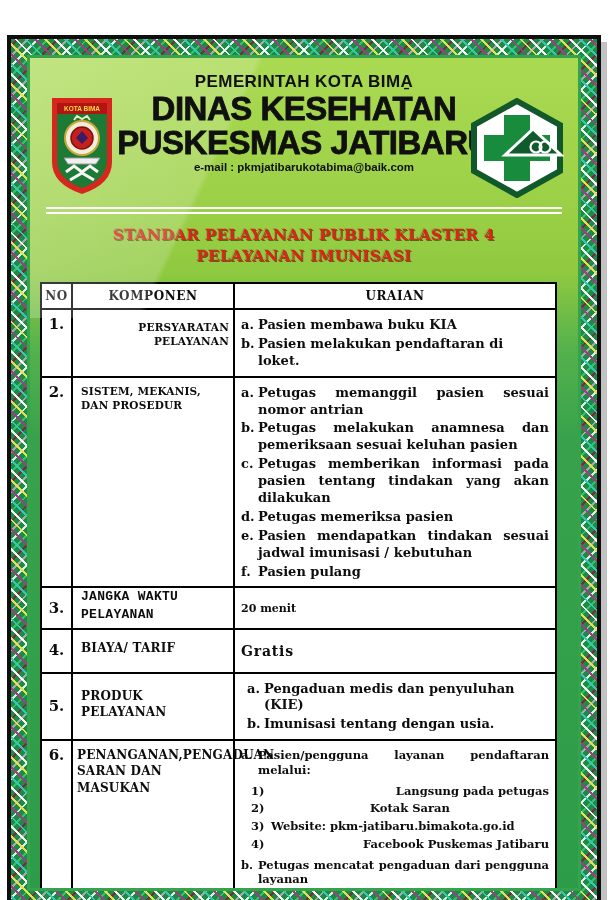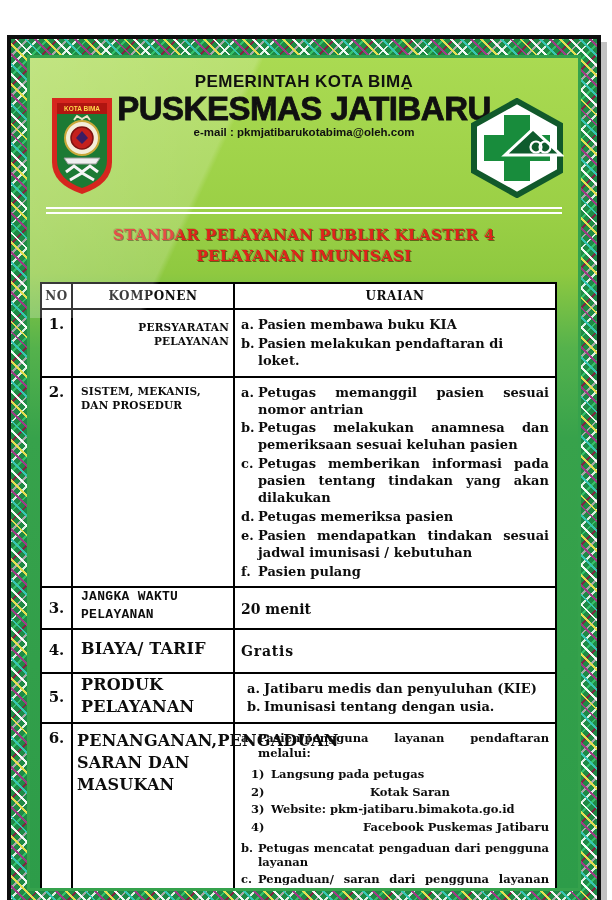--- a/index.html
+++ b/index.html
@@ -76,32 +76,32 @@
   td.no{
     text-align:center;font-weight:bold;font-size:15px;padding-top:5px;vertical-align:top;
   }
   tr.vmid td.no{vertical-align:middle;padding-top:0;}
   td.komp{
     font-weight:bold;vertical-align:top;padding:6px 4px 4px 8px;
     font-size:10.5px;letter-spacing:.2px;white-space:pre-line;line-height:1.35;
   }
   tr.vmid td.komp{vertical-align:middle;padding-top:0;}
   td.komp.big{font-size:13px;letter-spacing:.3px;font-family:Liberation Mono, monospace;}
-  td.komp.med{font-size:16px;}
+  td.komp.med{font-size:12px;}
   td.ur{vertical-align:top;padding:5px 6px 4px 6px;font-weight:bold;}
   tr.vmid td.ur{vertical-align:middle;}
   .li{display:flex;font-size:13px;line-height:1.3;margin:2px 0;}
   .li .m{flex:none;width:17px;}
   .li .t{flex:1;}
   .just .t{text-align:justify;}
   .r6 .li{font-size:11.5px;line-height:1.28;margin:2px 0;}
   .sub{margin:6px 0 6px 10px;}
   .sub .li{margin:3px 0;font-size:11.5px;}
   .sub .li .m{width:20px;}
-  .plain{font-size:14px;font-weight:normal;padding-left:8px;}
+  .plain{font-size:11px;font-weight:normal;padding-left:8px;}
   .plain.bold{font-size:14px;font-weight:bold;letter-spacing:.8px;}
   tr.h-r1{height:46px;} tr.h-r2{height:210px;} tr.h-r3{height:40px;}
   tr.h-r4{height:44px;} tr.h-r5{height:50px;} tr.h-r6{height:204px;}
 </style>
 </head>
 <body>
 
 <div class="poster">
   <div class="chev">
     <div class="inner">
@@ -117,22 +117,23 @@
           <circle cx="32" cy="42" r="11" fill="#c4201d" stroke="#7c1210" stroke-width="1.5"></circle>
           <path d="M26 42 l6 -7 l6 7 l-6 6 z" fill="#3a1d64"></path>
           <path d="M24 24 l3 -4 l5 3 l5 -3 l3 4" fill="none" stroke="#f0e6c8" stroke-width="2"></path>
           <path d="M14 62 h36 l-4 6 h-28 z" fill="#efefef" stroke="#999" stroke-width="1"></path>
           <path d="M16 76 l8 -6 l8 6 M32 76 l8 -6 l8 6" fill="none" stroke="#f5f5f5" stroke-width="3"></path>
           <path d="M20 84 l12 -7 l12 7" fill="none" stroke="#f5f5f5" stroke-width="3"></path>
         </svg>
 
         <div class="hd-text">
           <div class="gov">PEMERINTAH KOTA BIMA̱</div>
+          <div class="agency">DINAS KESEHATAN</div>
           <div class="facility">PUSKESMAS JATIBARU</div>
-          <div class="mail">e-mail : pkmjatibarukotabima@oleh.com</div>
+          <div class="mail">e-mail : pkmjatibarukotabima@baik.com</div>
         </div>
 
         <svg class="logo logo-right" width="94" height="100" viewBox="0 0 94 100">
           <polygon points="47,3 90,27 90,73 47,97 4,73 4,27" fill="#ffffff" stroke="#11592b" stroke-width="6"></polygon>
           <path d="M34 17 h26 v20 h20 v26 h-20 v20 h-26 v-20 h-20 v-26 h20 z" fill="#188c3c"></path>
           <path d="M35 57 L63 31 L91 57 Z" fill="#0f5b2d" stroke="#ffffff" stroke-width="3"></path>
           <circle cx="66" cy="49" r="5.5" fill="none" stroke="#ffffff" stroke-width="2.2"></circle>
           <circle cx="75" cy="49" r="5.5" fill="none" stroke="#ffffff" stroke-width="2.2"></circle>
         </svg>
       </div>
@@ -219,42 +220,42 @@
           <td class="komp med">BIAYA/ TARIF</td>
           <td class="ur plain bold">Gratis</td>
         </tr>
 
         <tr class="h-r5 vmid">
           <td class="no">5.</td>
           <td class="komp med">PRODUK PELAYANAN</td>
           <td class="ur" style="padding-left:12px;">
             <div class="li">
                   <span class="m">a.</span>
-                  <span class="t">Jatibaru medis dan penyuluhan (KIE)</span>
+                  <span class="t">Pengaduan medis dan penyuluhan (KIE)</span>
                 </div>
             <div class="li">
                   <span class="m">b.</span>
                   <span class="t">Imunisasi tentang dengan usia.</span>
                 </div>
           </td>
         </tr>
 
         <tr class="h-r6">
           <td class="no">6.</td>
           <td class="komp med" style="padding-left:4px;">PENANGANAN,PENGADUAN
 SARAN DAN MASUKAN</td>
           <td class="ur r6 just">
             <div class="li">
                   <span class="m">a.</span>
                   <span class="t">Pasien/pengguna layanan pendaftaran melalui:</span>
                 </div>
             <div class="sub">
               <div class="li">
                     <span class="m">1)</span>
-                    <span class="t" style="text-align:left">Langsung pada petugas</span>
+                    <span class="t" style="text-align:right">Langsung pada petugas</span>
                   </div>
               <div class="li">
                     <span class="m">2)</span>
                     <span class="t" style="text-align:center">Kotak Saran</span>
                   </div>
               <div class="li">
                     <span class="m">3)</span>
                     <span class="t" style="text-align:left">Website: pkm-jatibaru.bimakota.go.id</span>
                   </div>
               <div class="li">

